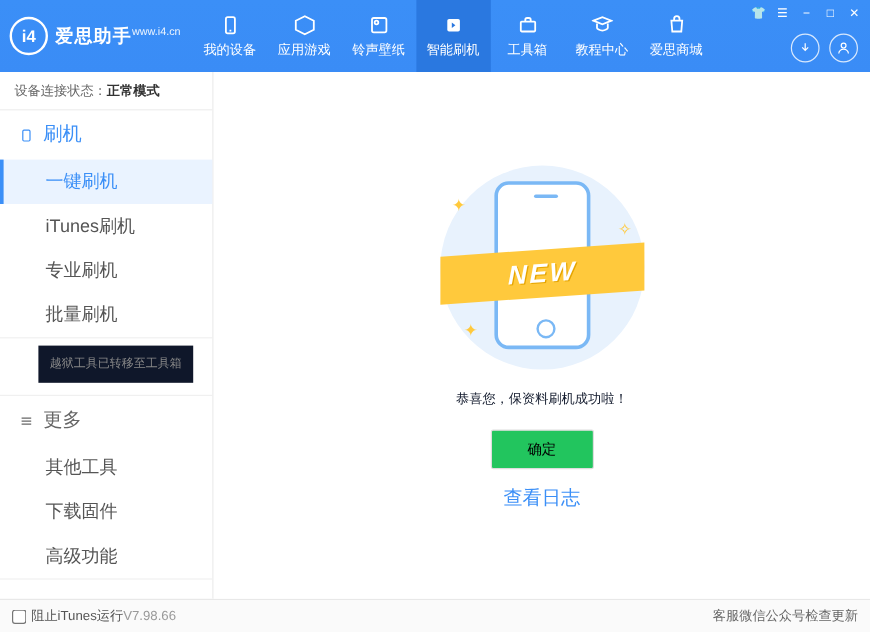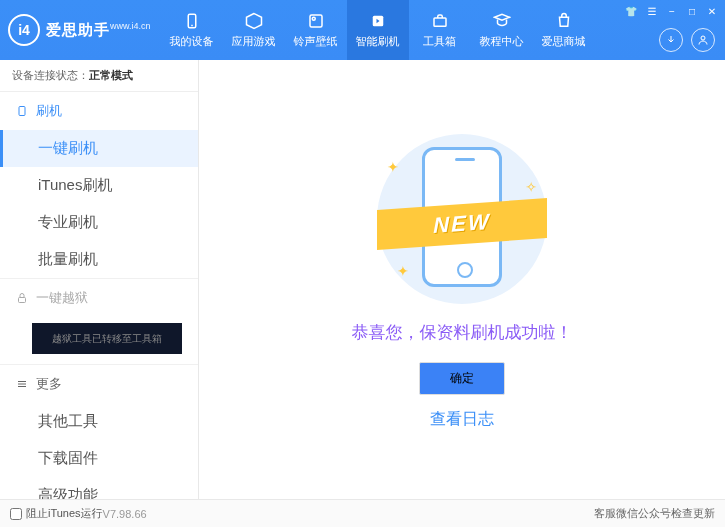--- a/index.html
+++ b/index.html
@@ -18,44 +18,44 @@
 .nav-icon { width: 20px; height: 20px; display: flex; align-items: center; justify-content: center; }
 .header-right { position: absolute; right: 6px; top: 4px; display: flex; gap: 6px; align-items: center; }
 .title-btn { width: 14px; height: 14px; display: flex; align-items: center; justify-content: center; cursor: pointer; font-size: 10px; }
 .header-circles { position: absolute; right: 10px; bottom: 8px; display: flex; gap: 8px; }
 .circle-btn { width: 24px; height: 24px; border: 1.5px solid rgba(255,255,255,0.8); border-radius: 50%; display: flex; align-items: center; justify-content: center; cursor: pointer; }
 
 
 .body { flex: 1; display: flex; overflow: hidden; }
 
 
-.sidebar { width: 199px; border-right: 1px solid #e8e8e8; display: flex; flex-direction: column; background: #fff; }
+.sidebar { width: 178px; border-right: 1px solid #e8e8e8; display: flex; flex-direction: column; background: #fff; }
 .status-bar { padding: 8px 12px; font-size: 11px; color: #666; border-bottom: 1px solid #eee; }
 .status-value { color: #333; font-weight: bold; }
 .side-section { border-bottom: 1px solid #f0f0f0; }
-.side-header { padding: 10px 16px; display: flex; align-items: center; gap: 8px; color: #3b8ff7; font-size: 13px; cursor: pointer; }
+.side-header { padding: 10px 16px; display: flex; align-items: center; gap: 8px; color: #3b8ff7; font-size: 16px; cursor: pointer; }
 .side-header.locked { color: #aaa; }
 .side-item { padding: 9px 16px 9px 38px; font-size: 15px; color: #555; cursor: pointer; }
 .side-item.active { background: #eaf3ff; color: #3b8ff7; border-left: 3px solid #3b8ff7; padding-left: 35px; }
 .side-note { margin: 6px 16px 10px 32px; background: #0f172a; padding: 8px; font-size: 10px; color: #888; text-align: center; line-height: 1.5; }
 .chk { display: flex; align-items: center; gap: 4px; font-size: 11px; color: #555; cursor: pointer; }
 .chk input { width: 12px; height: 12px; }
 
 
 .main { flex: 1; display: flex; flex-direction: column; align-items: center; justify-content: center; position: relative; background: #fff; }
 .success-img { width: 180px; height: 180px; position: relative; margin-bottom: 12px; }
 .circle-bg { width: 170px; height: 170px; border-radius: 50%; background: #e8f2fd; position: absolute; left: 5px; top: 5px; }
 .phone { width: 80px; height: 140px; background: #fff; border: 3px solid #7ab8f5; border-radius: 12px; position: absolute; left: 50px; top: 18px; }
 .phone::before { content: ""; width: 20px; height: 3px; background: #7ab8f5; border-radius: 2px; position: absolute; top: 8px; left: 30px; }
 .phone::after { content: ""; width: 12px; height: 12px; border: 2px solid #7ab8f5; border-radius: 50%; position: absolute; bottom: 6px; left: 32px; }
 .ribbon { position: absolute; left: 5px; top: 75px; width: 170px; height: 40px; background: #ffc93c; transform: skewY(-4deg); display: flex; align-items: center; justify-content: center; }
 .ribbon-text { color: #fff; font-weight: bold; font-size: 22px; font-style: italic; letter-spacing: 2px; text-shadow: 1px 1px 0 #e6a500; }
 .sparkle { position: absolute; color: #ffc93c; font-size: 14px; }
-.success-msg { font-size: 17px; color: #8b5cf6; margin-bottom: 18px; font-weight: 500; }
-.ok-btn { padding: 7px 30px; border: 1px solid #ddd; background: #3b82f6; font-size: 12px; cursor: pointer; border-radius: 2px; }
+.success-msg { font-size: 11px; color: #0f172a; margin-bottom: 18px; font-weight: 500; }
+.ok-btn { padding: 7px 30px; border: 1px solid #ddd; background: #22c55e; font-size: 12px; cursor: pointer; border-radius: 2px; }
 .log-link { margin-top: 14px; font-size: 16px; color: #3b8ff7; cursor: pointer; }
 
 
 .footer { height: 28px; border-top: 1px solid #e8e8e8; display: flex; align-items: center; padding: 0 10px; font-size: 11px; color: #666; background: #fafafa; }
 .footer .chk { margin-right: auto; }
 .footer-item { margin-left: 0; cursor: pointer; }
 .version { color: #999; }
 </style>
 </head>
 <body>
@@ -165,27 +165,20 @@
             <rect x="6" y="3" width="12" height="18" rx="2"></rect>
           </svg>
         <span>刷机</span>
       </div>
       <div class="side-item active">一键刷机</div>
       <div class="side-item">iTunes刷机</div>
       <div class="side-item">专业刷机</div>
       <div class="side-item">批量刷机</div>
     </div>
     <div class="side-section">
-      <div class="side-header locked">
-        <svg width="12" height="12" viewBox="0 0 24 24" fill="none" stroke="#aaa" stroke-width="2">
-            <rect x="5" y="11" width="14" height="10" rx="2"></rect>
-            <path d="M8 11V7a4 4 0 018 0v4"></path>
-          </svg>
-        <span>一键越狱</span>
-      </div>
       <div class="side-note">越狱工具已转移至工具箱</div>
     </div>
     <div class="side-section">
       <div class="side-header" style="color:#666">
         <svg width="12" height="12" viewBox="0 0 24 24" fill="none" stroke="#666" stroke-width="2">
             <line x1="4" y1="7" x2="20" y2="7"></line>
             <line x1="4" y1="12" x2="20" y2="12"></line>
             <line x1="4" y1="17" x2="20" y2="17"></line>
           </svg>
         <span>更多</span>

